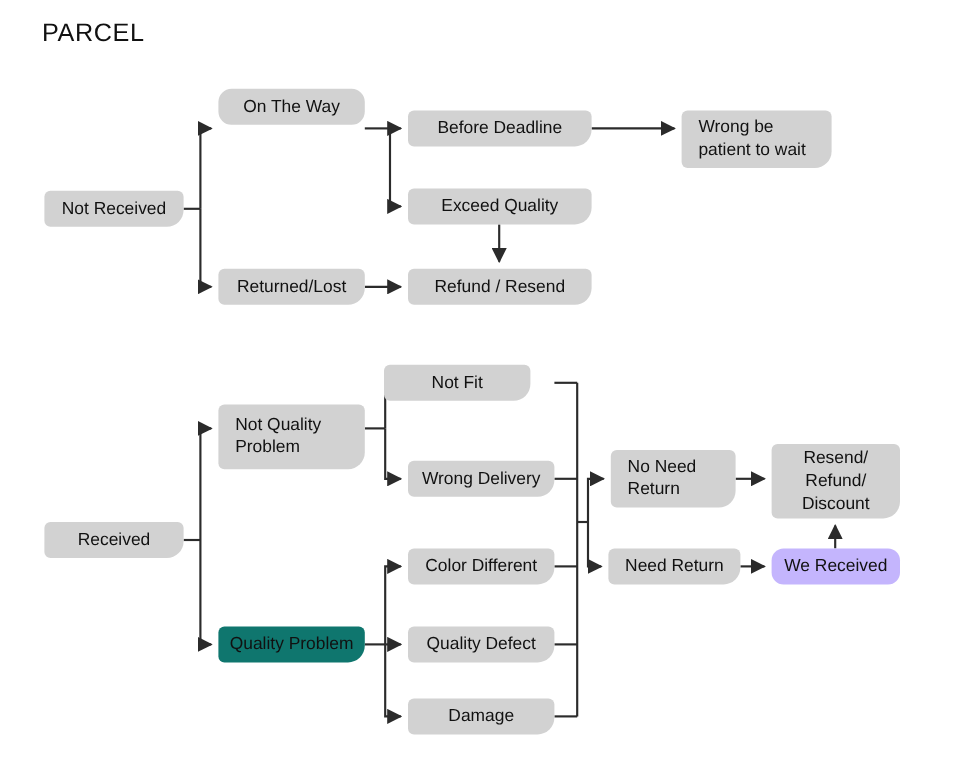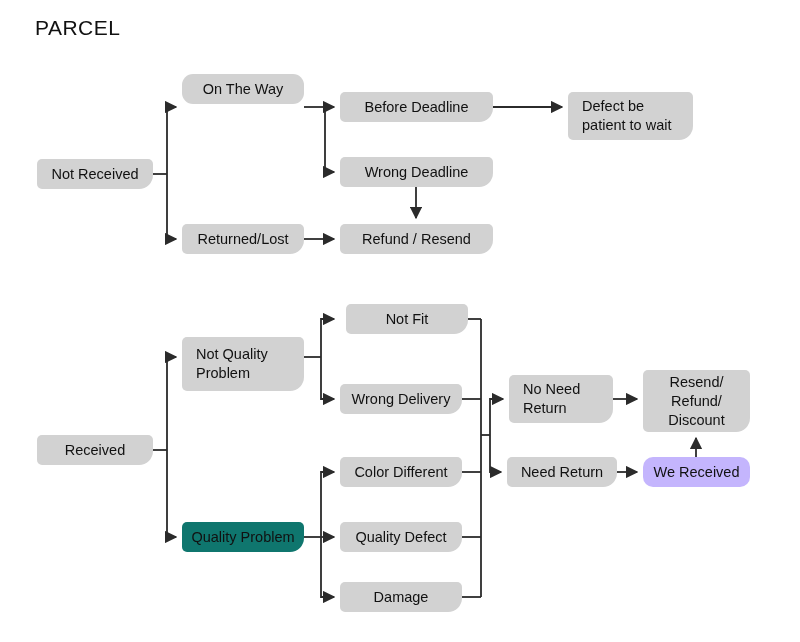--- a/index.html
+++ b/index.html
@@ -119,29 +119,29 @@
       <path d="M 696 457 L 696 438" marker-end="url(#arrow)"></path>
 
     </g>
   </svg>
 
   <div id="nodes">
       <div class="node center" style="left: 37px; top: 159px; width: 116px; height: 30px; background: rgb(210, 210, 210); color: rgb(17, 17, 17);">Not Received</div>
       <div class="node center" style="left: 182px; top: 74px; width: 122px; height: 30px; background: rgb(210, 210, 210); color: rgb(17, 17, 17); border-radius: 11px;">On The Way</div>
       <div class="node center" style="left: 182px; top: 224px; width: 122px; height: 30px; background: rgb(210, 210, 210); color: rgb(17, 17, 17);">Returned/Lost</div>
       <div class="node center" style="left: 340px; top: 92px; width: 153px; height: 30px; background: rgb(210, 210, 210); color: rgb(17, 17, 17);">Before Deadline</div>
-      <div class="node center" style="left: 340px; top: 157px; width: 153px; height: 30px; background: rgb(210, 210, 210); color: rgb(17, 17, 17);">Wrong Deadline</div>
+      <div class="node center" style="left: 340px; top: 157px; width: 153px; height: 30px; background: rgb(210, 210, 210); color: rgb(17, 17, 17);">Exceed Quality</div>
       <div class="node center" style="left: 340px; top: 224px; width: 153px; height: 30px; background: rgb(210, 210, 210); color: rgb(17, 17, 17);">Refund / Resend</div>
-      <div class="node left" style="left: 568px; top: 92px; width: 125px; height: 48px; background: rgb(210, 210, 210); color: rgb(17, 17, 17);">Defect be
+      <div class="node left" style="left: 568px; top: 92px; width: 125px; height: 48px; background: rgb(210, 210, 210); color: rgb(17, 17, 17);">Wrong be
 patient to wait</div>
       <div class="node center" style="left: 37px; top: 435px; width: 116px; height: 30px; background: rgb(210, 210, 210); color: rgb(17, 17, 17);">Received</div>
       <div class="node left" style="left: 182px; top: 337px; width: 122px; height: 54px; background: rgb(210, 210, 210); color: rgb(17, 17, 17);">Not Quality
 Problem</div>
       <div class="node center" style="left: 182px; top: 522px; width: 122px; height: 30px; background: #0f766e; color: rgb(17, 17, 17);">Quality Problem</div>
-      <div class="node center" style="left: 346px; top: 304px; width: 122px; height: 30px; background: rgb(210, 210, 210); color: rgb(17, 17, 17);">Not Fit</div>
+      <div class="node center" style="left: 320px; top: 304px; width: 122px; height: 30px; background: rgb(210, 210, 210); color: rgb(17, 17, 17);">Not Fit</div>
       <div class="node center" style="left: 340px; top: 384px; width: 122px; height: 30px; background: rgb(210, 210, 210); color: rgb(17, 17, 17);">Wrong Delivery</div>
       <div class="node center" style="left: 340px; top: 457px; width: 122px; height: 30px; background: rgb(210, 210, 210); color: rgb(17, 17, 17);">Color Different</div>
       <div class="node center" style="left: 340px; top: 522px; width: 122px; height: 30px; background: rgb(210, 210, 210); color: rgb(17, 17, 17);">Quality Defect</div>
       <div class="node center" style="left: 340px; top: 582px; width: 122px; height: 30px; background: rgb(210, 210, 210); color: rgb(17, 17, 17);">Damage</div>
       <div class="node left" style="left: 509px; top: 375px; width: 104px; height: 48px; background: rgb(210, 210, 210); color: rgb(17, 17, 17);">No Need
 Return</div>
       <div class="node center" style="left: 507px; top: 457px; width: 110px; height: 30px; background: rgb(210, 210, 210); color: rgb(17, 17, 17);">Need Return</div>
       <div class="node center" style="left: 643px; top: 370px; width: 107px; height: 62px; background: rgb(210, 210, 210); color: rgb(17, 17, 17);">Resend/
 Refund/
 Discount</div>

